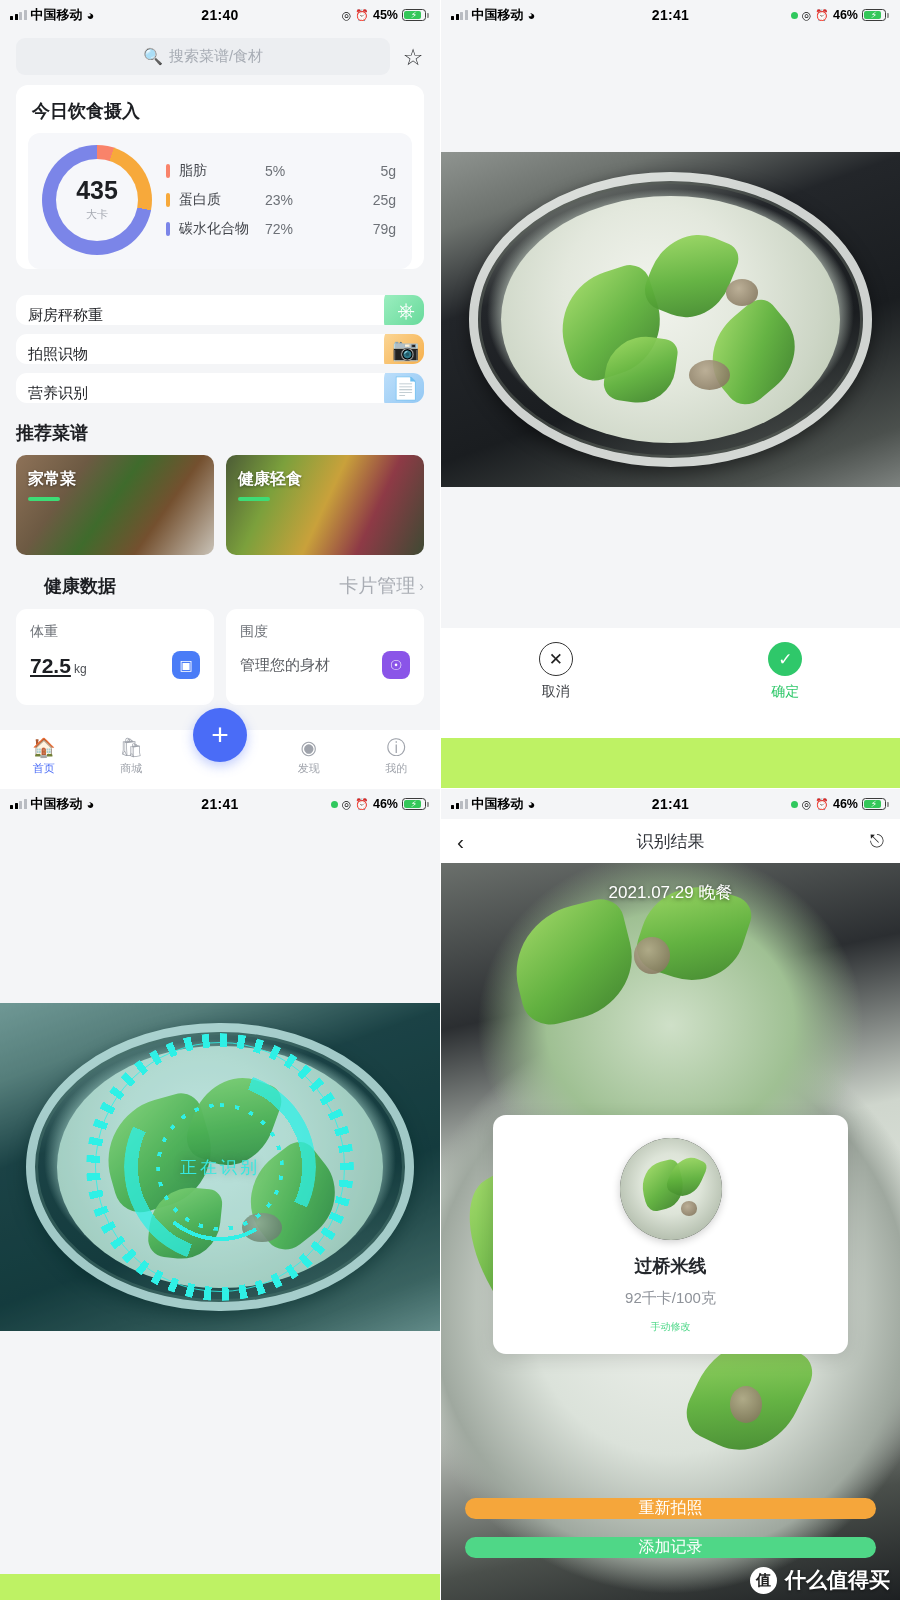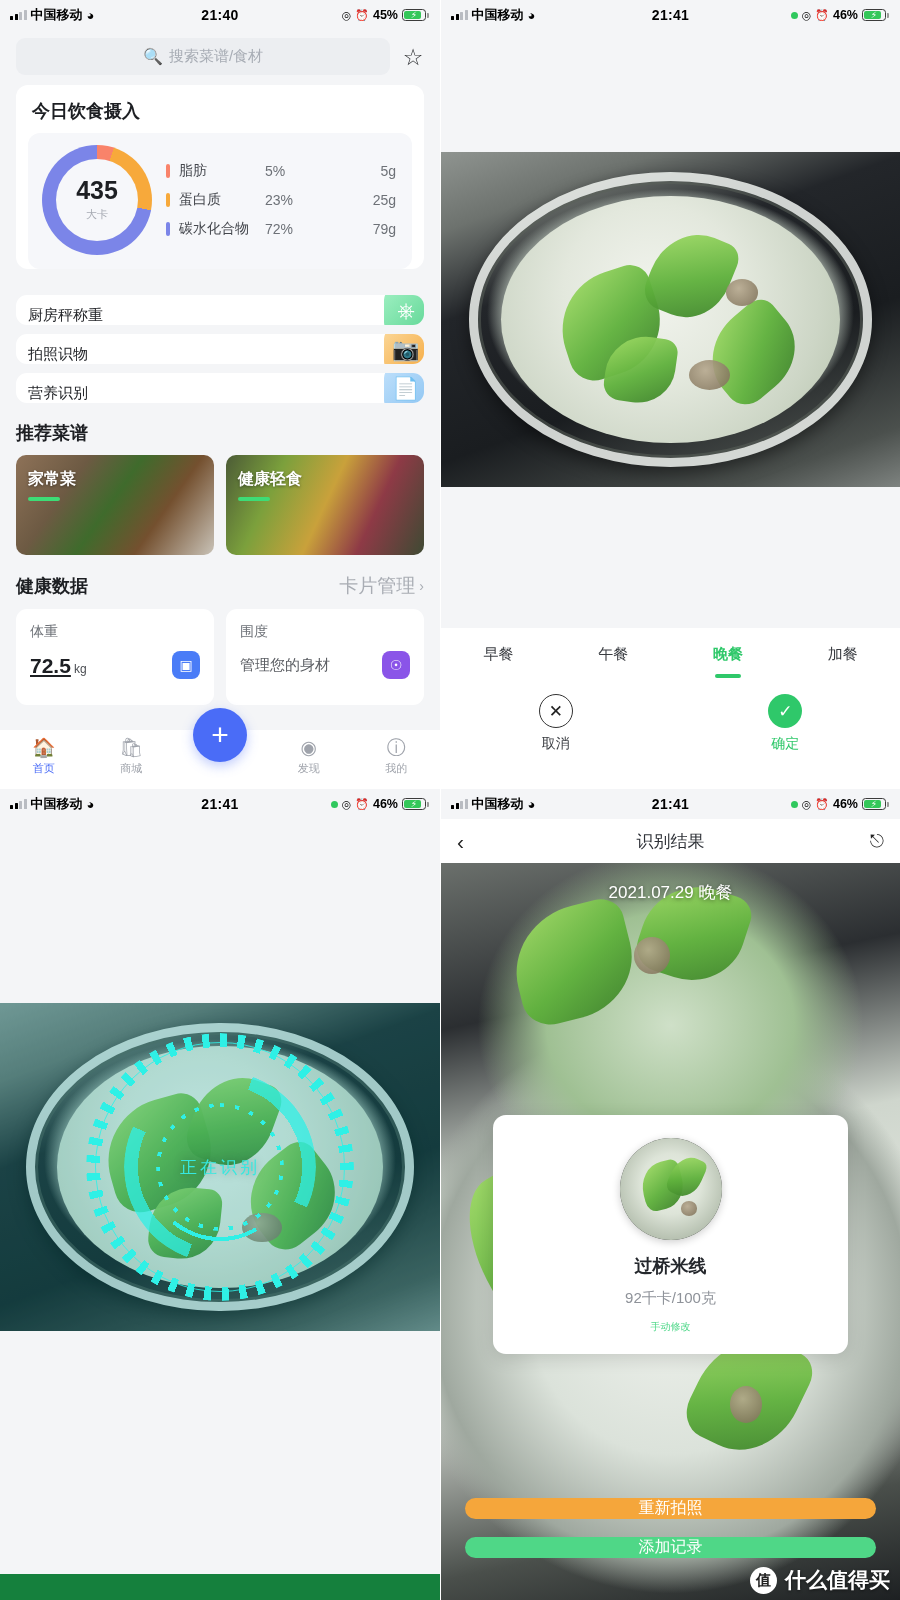--- a/index.html
+++ b/index.html
@@ -4,21 +4,21 @@
 <style>
   * { margin:0; padding:0; box-sizing:border-box; }
   html,body { width:900px; height:1600px; }
   body {
     font-family:"Liberation Sans","DejaVu Sans",sans-serif;
     background:#ffffff; position:relative; overflow:hidden;
   }
   .grid { position:absolute; inset:0; }
 
   
-  .panel { position:absolute; overflow:hidden; background:#15803d; }
+  .panel { position:absolute; overflow:hidden; background:#bef264; }
   .p-tl { left:0;   top:0;    width:440px; height:788px; }
   .p-tr { left:441px; top:0;  width:459px; height:788px; }
   .p-bl { left:0;   top:789px; width:440px; height:811px; }
   .p-br { left:441px; top:789px; width:459px; height:811px; }
 
   
   .statusbar{
     height:30px; display:flex; align-items:center;
     padding:0 14px 0 10px; background:#f4f5f7;
     font-size:13px; font-weight:bold; color:#000; position:relative;
@@ -87,21 +87,21 @@
   .recipes{ display:flex; gap:12px; padding:0 16px; }
   .rcard{ flex:1; height:100px; border-radius:10px; position:relative; overflow:hidden; }
   .rcard .rname{ position:absolute; left:12px; top:14px; color:#fff; font-size:16px;
                  font-weight:bold; text-shadow:0 1px 3px rgba(0,0,0,.45); }
   .rcard .rbar{ position:absolute; left:12px; top:42px; width:32px; height:4px;
                 background:#3ddc76; border-radius:2px; }
   .r1{ background:linear-gradient(125deg,#8e7258 0%,#6d5a43 28%,#3f6b2c 48%,#74502f 70%,#c9c3b8 100%); }
   .r2{ background:linear-gradient(115deg,#4c5b36 0%,#7ba03c 25%,#c9a13b 50%,#8e3a46 72%,#3e4a33 100%); }
 
   .healthhead{ display:flex; align-items:center; padding:18px 16px 10px; }
-  .healthhead .ht{ font-size:18px; font-weight:bold; color:#1d1f23; }
+  .healthhead .ht{ font-size:18px; font-weight:bold; color:#1d1f23;margin-left:28px; }
   .healthhead .hm{ margin-left:auto; font-size:19px; color:#a9adb4; }
   .healthhead .hchev{ font-size:14px; color:#a9adb4; margin-left:4px; }
   .hcards{ display:flex; gap:12px; padding:0 16px; }
   .hcard{ flex:1; height:96px; background:#fff; border-radius:11px; padding:14px 14px 0;
           position:relative; }
   .hlabel{ font-size:14px; color:#6d7177; }
   .hvalrow{ display:flex; align-items:baseline; margin-top:13px; }
   .hval{ font-size:21px; font-weight:bold; color:#1d1f23;text-decoration:underline; }
   .hunit{ font-size:12px; color:#4a4d52; margin-left:3px; }
   .hsub{ font-size:15px; color:#5b5e63; margin-top:15px; }
@@ -399,26 +399,20 @@
       <div class="leaf" style="left:26%;top:36%;width:22%;height:30%;transform:rotate(-18deg)"></div>
       <div class="leaf" style="left:46%;top:24%;width:17%;height:26%;transform:rotate(22deg)"></div>
       <div class="leaf" style="left:58%;top:48%;width:20%;height:24%;transform:rotate(-40deg)"></div>
       <div class="leaf" style="left:36%;top:55%;width:15%;height:20%;transform:rotate(8deg)"></div>
       <div class="mush" style="left:54%;top:62%;width:9%;height:9%"></div>
       <div class="mush" style="left:62%;top:38%;width:7%;height:8%"></div>
     </div>
 
     <div class="tr-gap"></div>
 
-    <div class="mealtabs">
-      <div class="mtab">早餐</div>
-      <div class="mtab">午餐</div>
-      <div class="mtab active">晚餐</div>
-      <div class="mtab">加餐</div>
-    </div>
 
     <div class="confirmrow">
       <div class="spacer-flex"></div>
       <div class="cbtn cancel">
         <span class="circ">✕</span>
         <span class="clab">取消</span>
       </div>
       <div class="spacer-flex"></div>
       <div class="spacer-flex"></div>
       <div class="cbtn ok">

